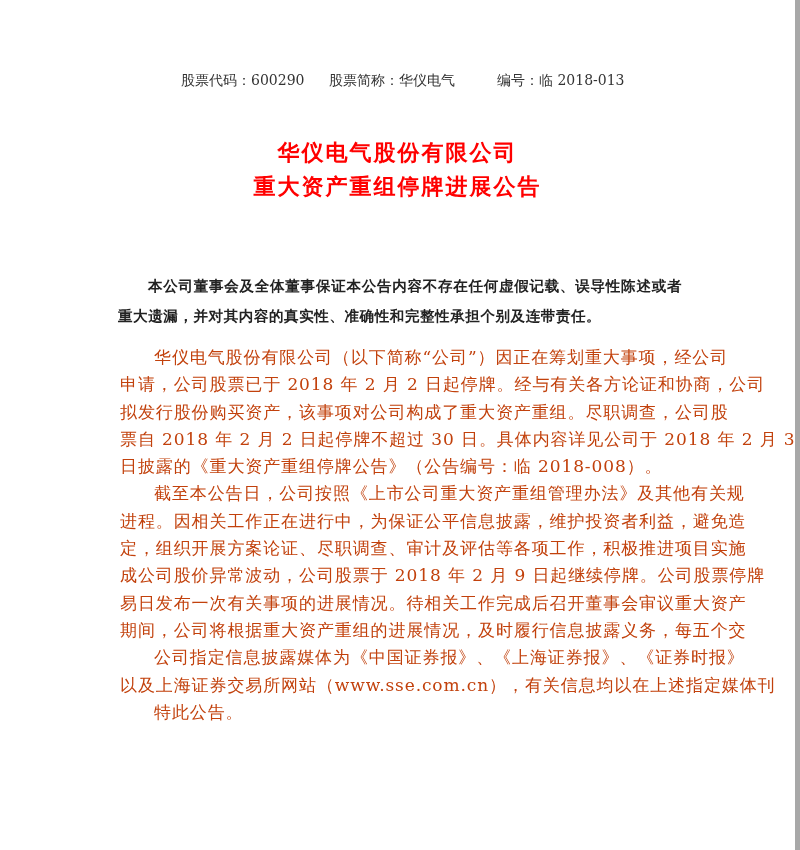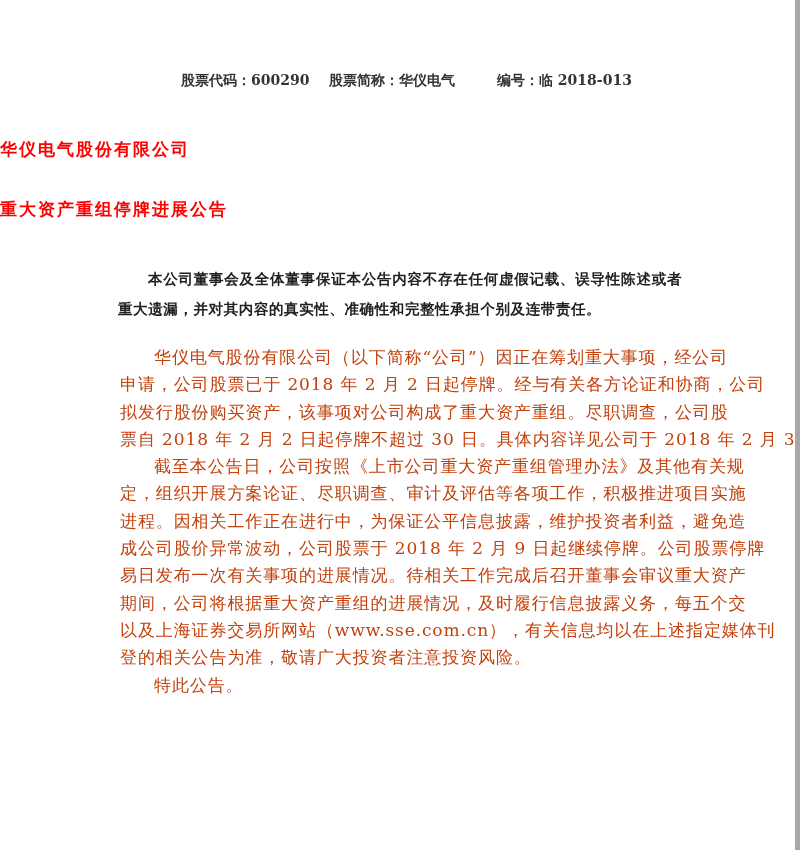--- a/index.html
+++ b/index.html
@@ -37,44 +37,44 @@
       left: 0;
       width: 795px;
       height: 24px;
       font-size: 14px;
       color: #333333;
     }
     .meta-line span {
       position: absolute;
       top: 4px;
       white-space: nowrap;
-      font-weight: bold;
     }
     .meta-code { left: 181px; }
     .meta-abbr { left: 329px; }
     .meta-num { left: 497px; }
 
     .title {
       position: absolute;
       left: 0;
       width: 795px;
+      text-align: center;
       font-family: "DejaVu Sans", "Liberation Sans", sans-serif;
       font-weight: bold;
       color: #ff0000;
-      font-size: 17px;
+      font-size: 22px;
       letter-spacing: 2px;
       white-space: nowrap;
     }
     .title-1 { top: 138px; }
-    .title-2 { top: 198px; }
+    .title-2 { top: 172px; }
 
     .disclaimer {
       position: absolute;
       left: 118px;
-      top: 264px;
+      top: 271px;
       width: 564px;
       font-size: 14.5px;
       font-weight: bold;
       line-height: 30px;
       color: #222222;
       text-indent: 30px;
       letter-spacing: 0.6px;
       text-align: justify;
     }
 
@@ -119,32 +119,33 @@
   <div class="disclaimer">
     <span>本公司董事会及全体董事保证本公告内容不存在任何虚假记载、误导性陈述或者重大</span><span>遗漏，并对其内容的真实性、准确性和完整性承担个别及连带责任。</span>
   </div>
 
   <div class="body-text">
     <p style="text-indent:0">
       <span class="line first">华仪电气股份有限公司（以下简称“公司”）因正在筹划重大事项，经公司</span>
       <span class="line">申请，公司股票已于 2018 年 2 月 2 日起停牌。经与有关各方论证和协商，公司</span>
       <span class="line">拟发行股份购买资产，该事项对公司构成了重大资产重组。尽职调查，公司股</span>
       <span class="line">票自 2018 年 2 月 2 日起停牌不超过 30 日。具体内容详见公司于 2018 年 2 月 3</span>
+      <span class="line">日披露的《重大资产重组停牌公告》（公告编号：临 2018-008）。</span>
     </p>
     <p style="text-indent:0">
       <span class="line first">截至本公告日，公司按照《上市公司重大资产重组管理办法》及其他有关规</span>
+      <span class="line">进程。因相关工作正在进行中，为保证公平信息披露，维护投资者利益，避免造</span>
       <span class="line">定，组织开展方案论证、尽职调查、审计及评估等各项工作，积极推进项目实施</span>
-      <span class="line">进程。因相关工作正在进行中，为保证公平信息披露，维护投资者利益，避免造</span>
       <span class="line">成公司股价异常波动，公司股票于 2018 年 2 月 9 日起继续停牌。公司股票停牌</span>
       <span class="line">易日发布一次有关事项的进展情况。待相关工作完成后召开董事会审议重大资产</span>
       <span class="line">期间，公司将根据重大资产重组的进展情况，及时履行信息披露义务，每五个交</span>
     </p>
     <p style="text-indent:0">
+      <span class="line first">公司指定信息披露媒体为《中国证券报》、《上海证券报》、《证券时报》</span>
       <span class="line">以及上海证券交易所网站（www.sse.com.cn），有关信息均以在上述指定媒体刊</span>
-      <span class="line">登的相关公告为准，敬请广大投资者注意投资风险。</span>
     </p>
     <p style="text-indent:0">
       <span class="line first">特此公告。</span>
     </p>
   </div>
 
 </div>
 
 <div class="right-border"></div>
 

